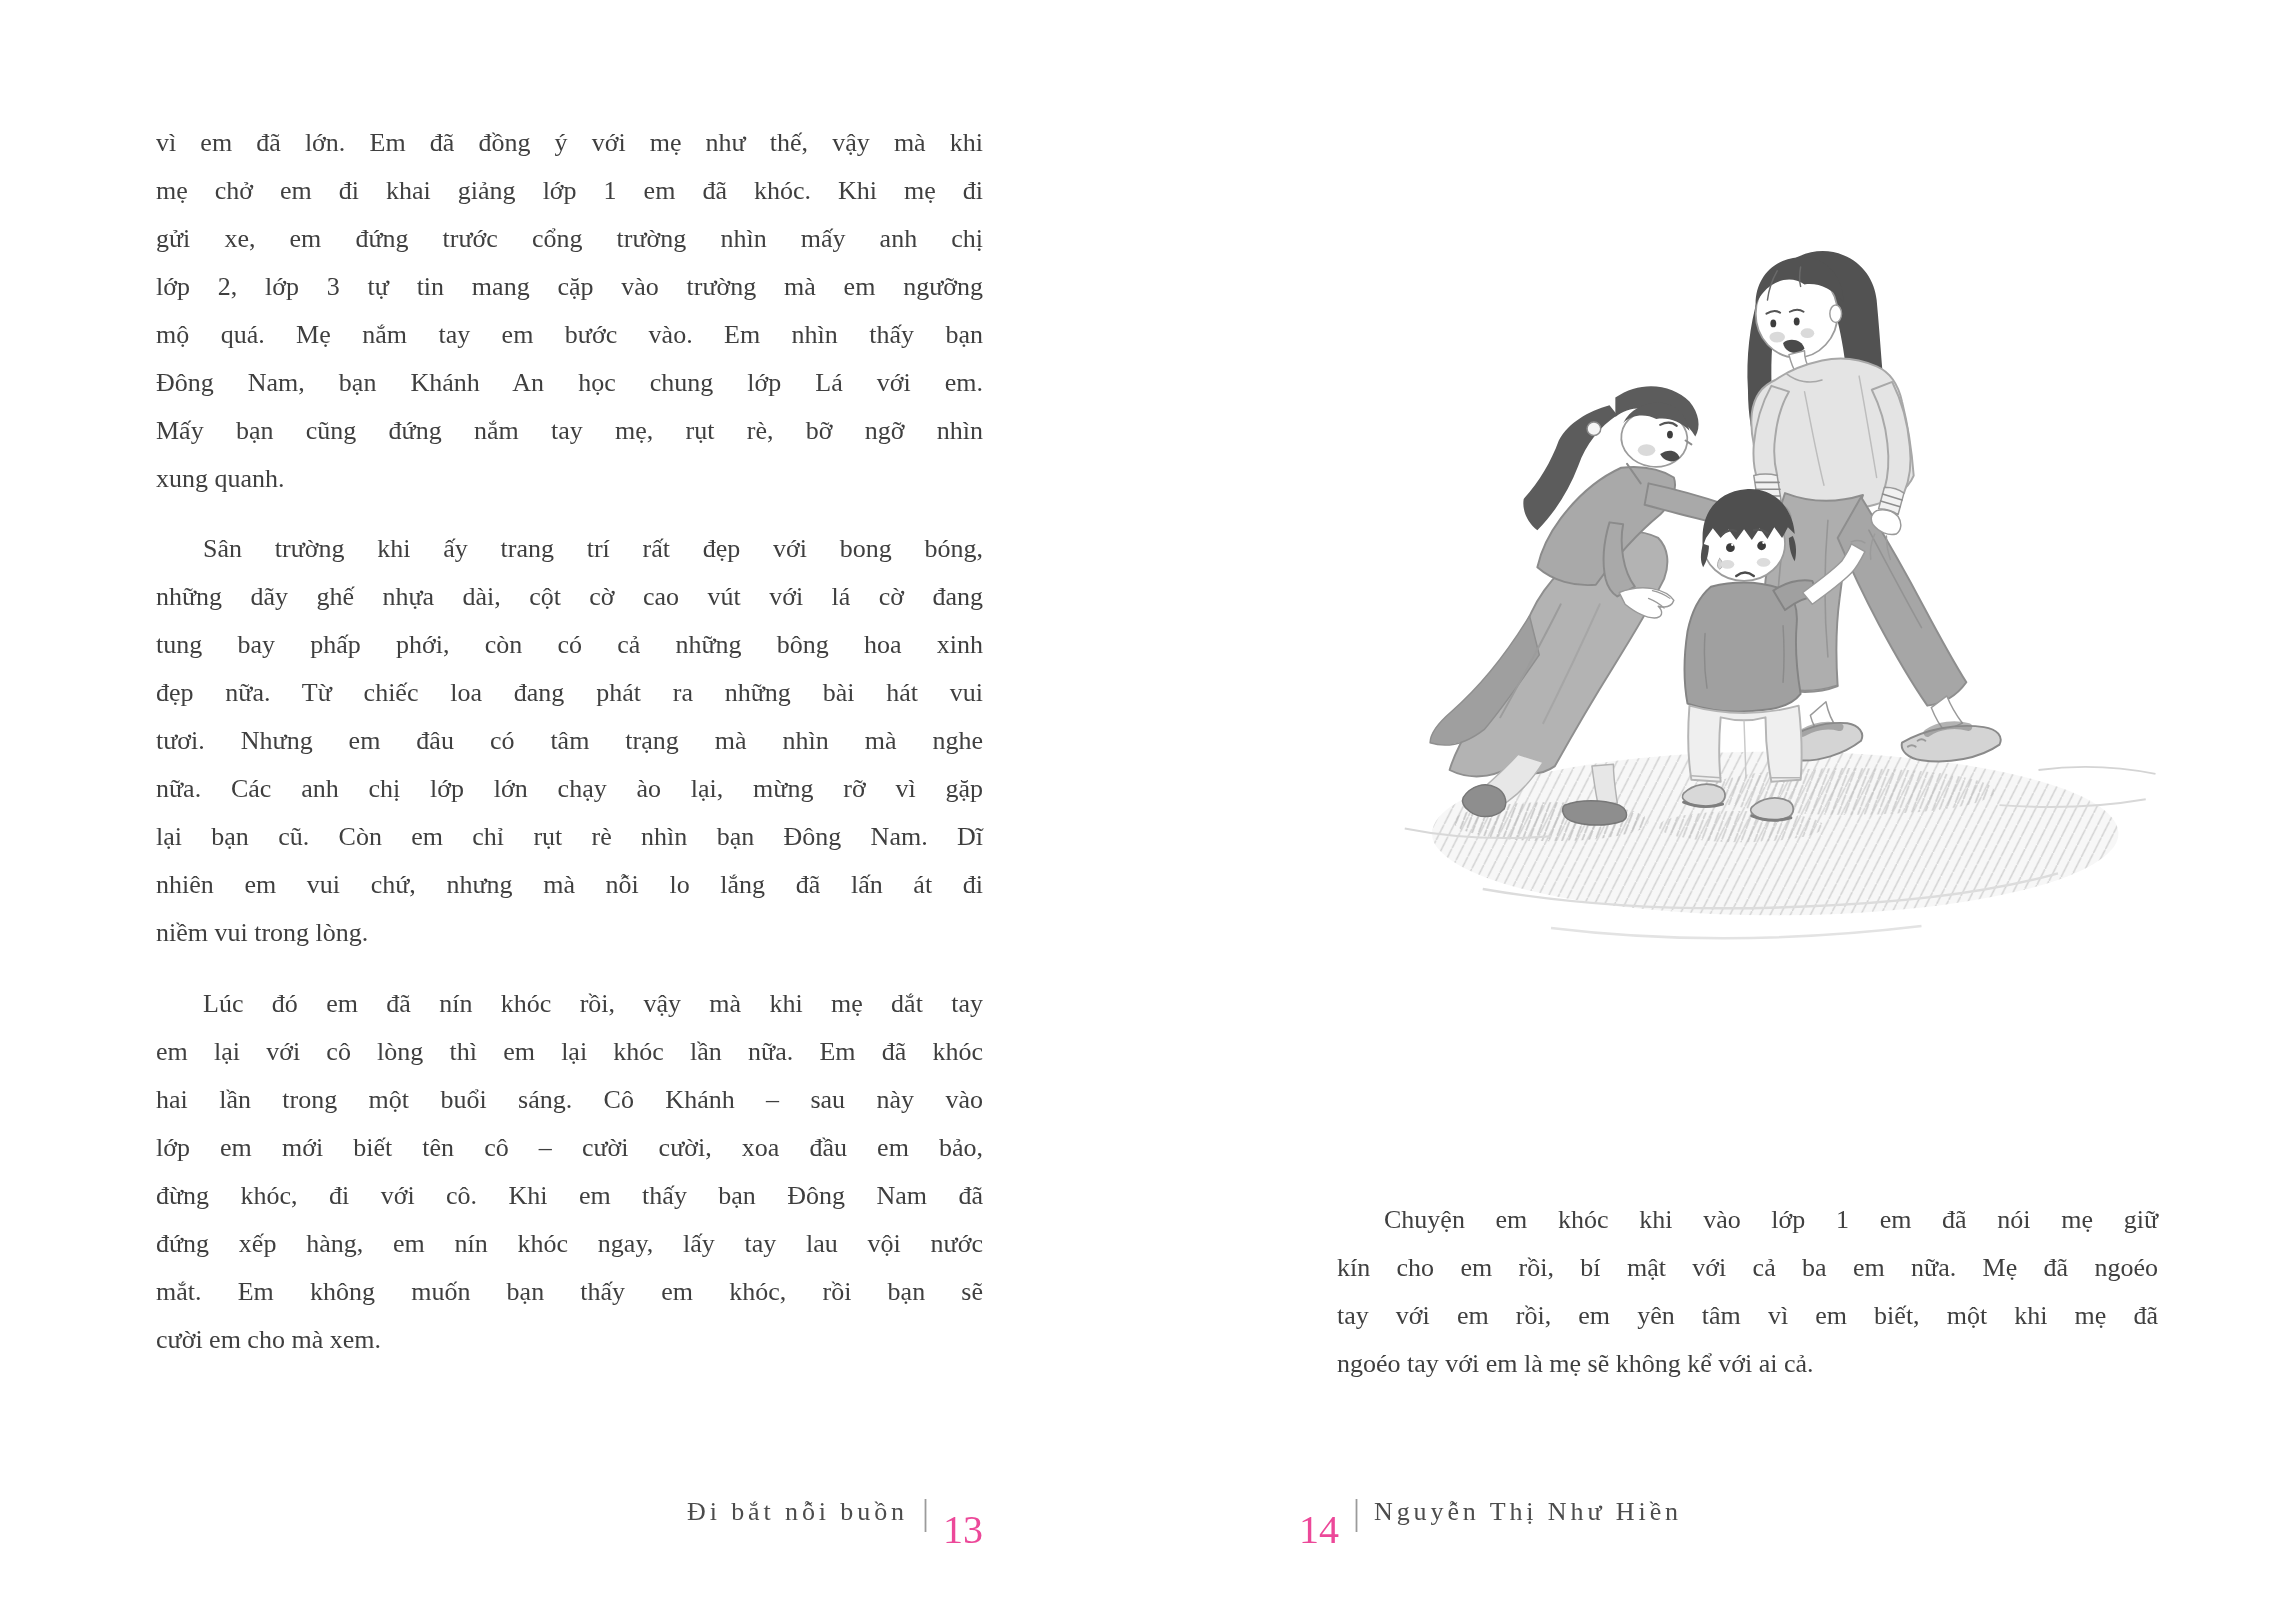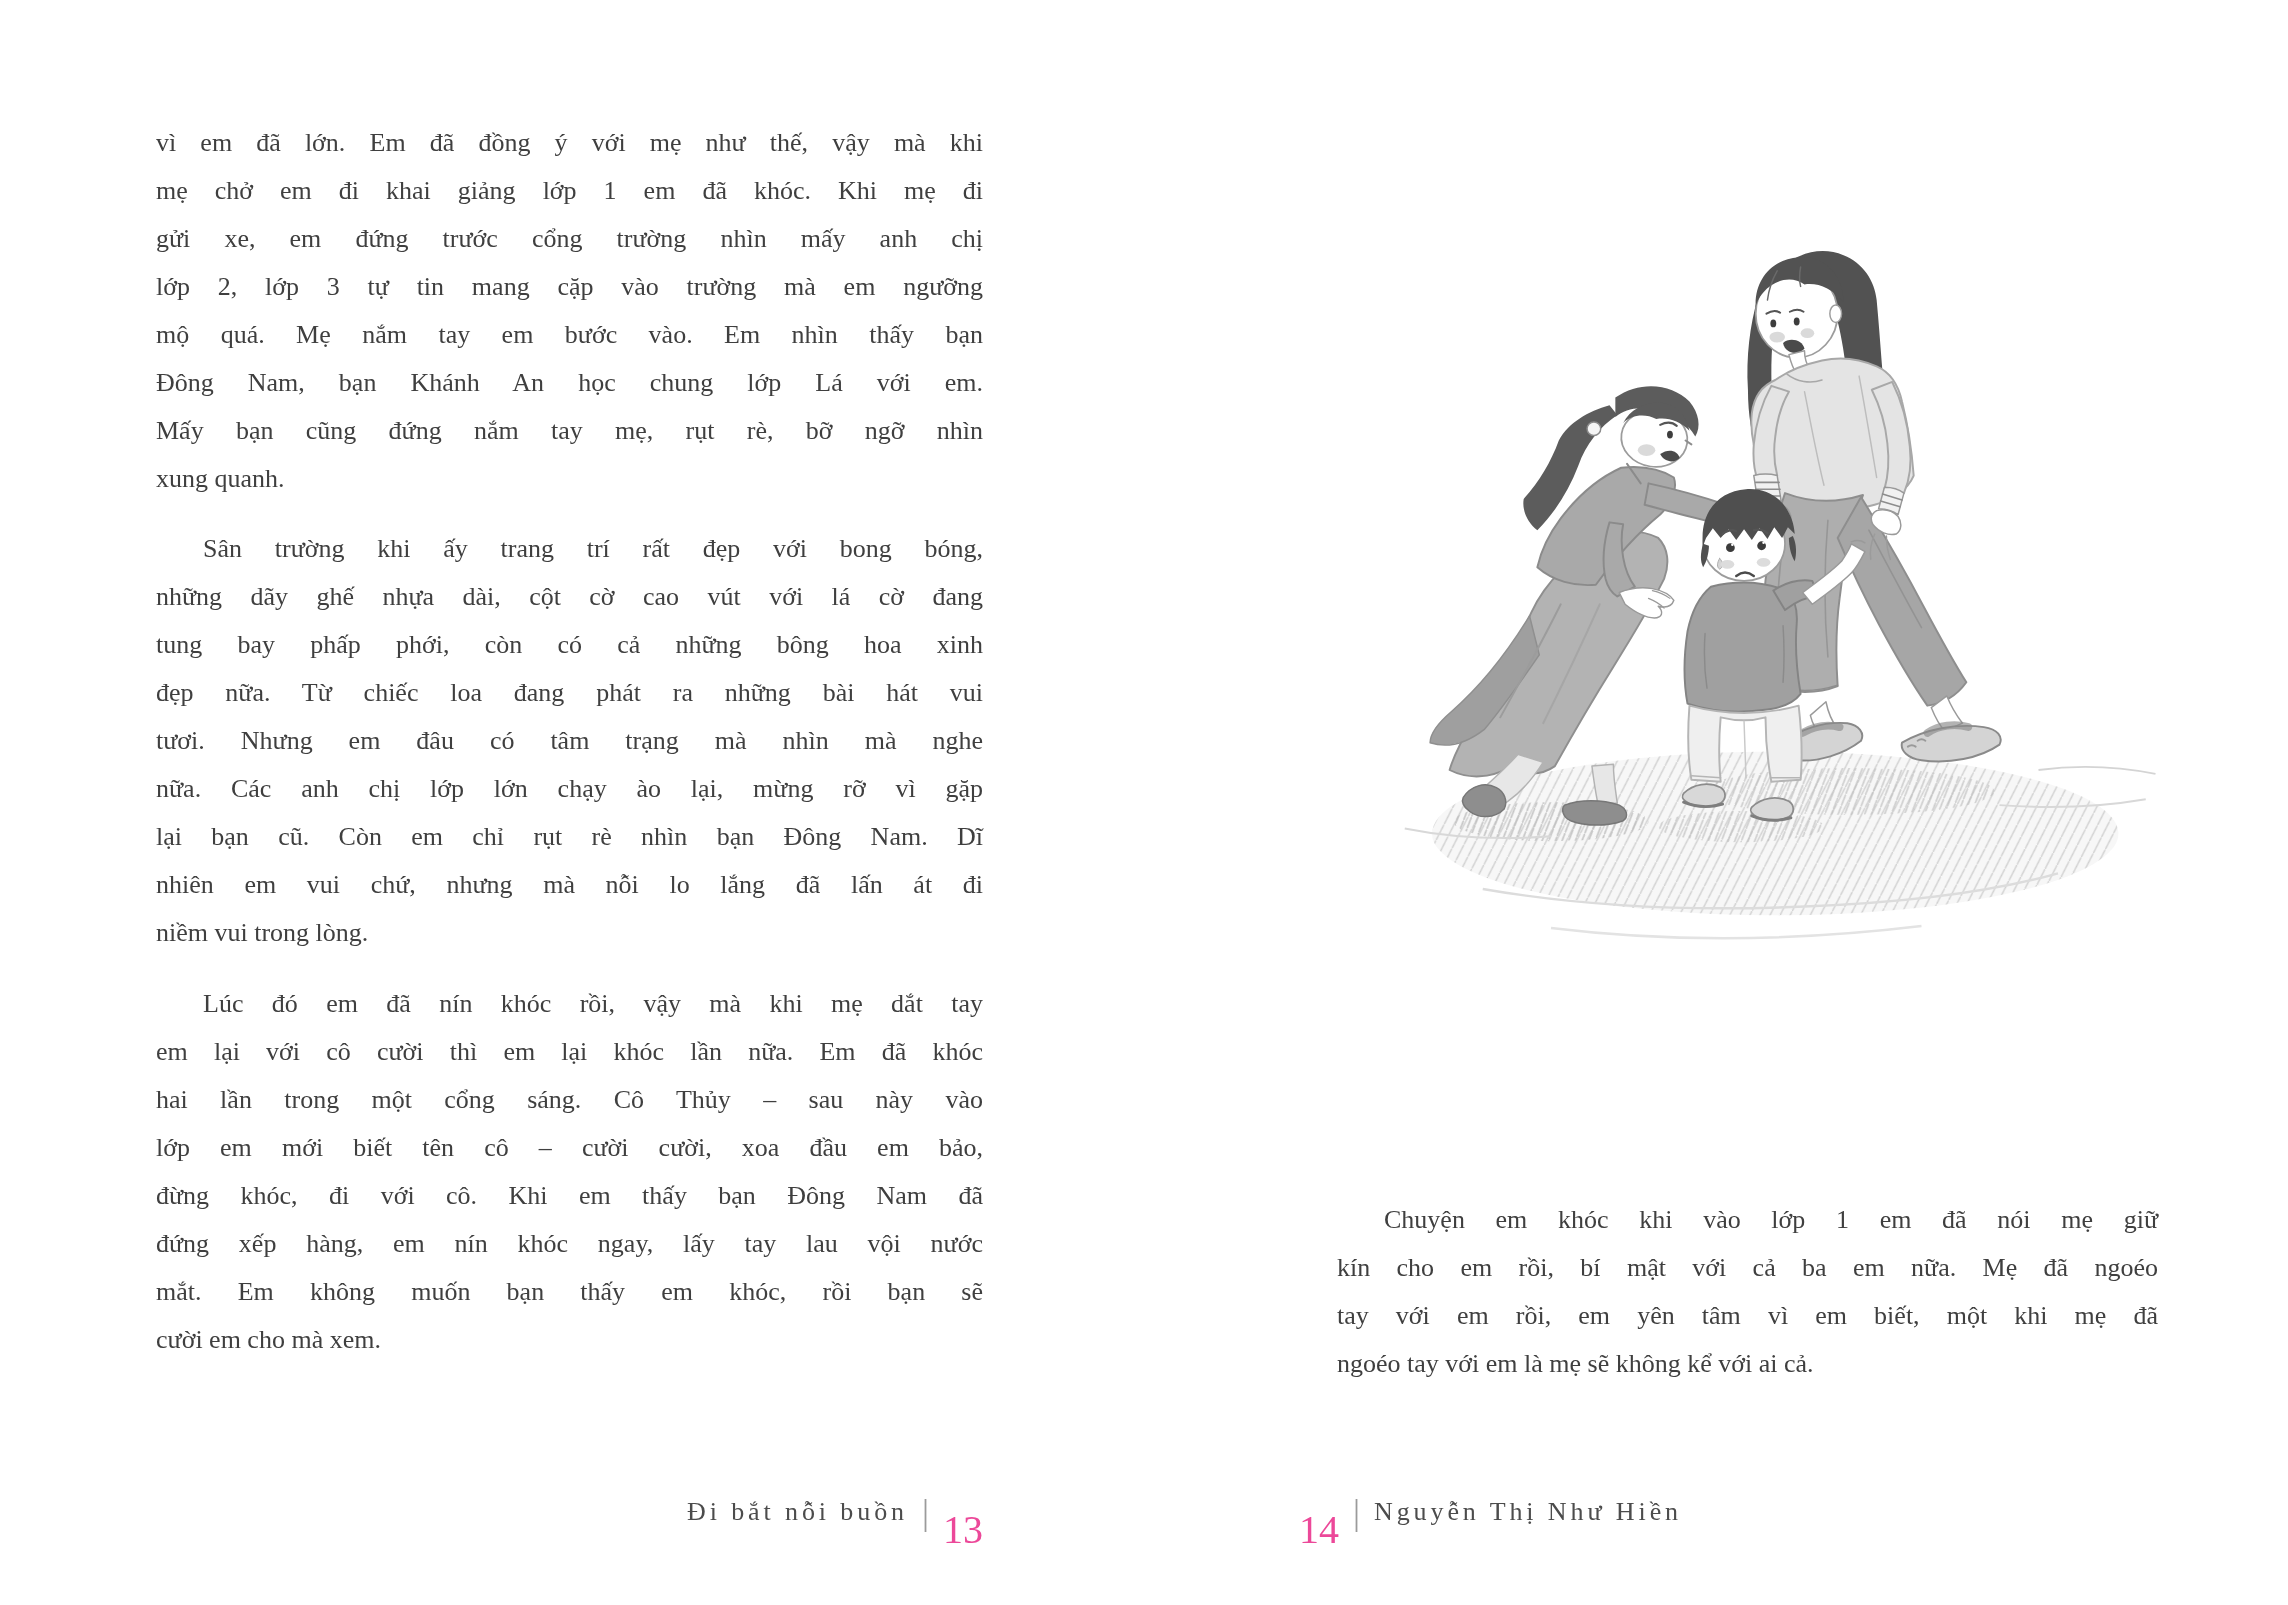--- a/index.html
+++ b/index.html
@@ -69,22 +69,22 @@
           <div class="line">tung bay phấp phới, còn có cả những bông hoa xinh</div>
           <div class="line">đẹp nữa. Từ chiếc loa đang phát ra những bài hát vui</div>
           <div class="line">tươi. Nhưng em đâu có tâm trạng mà nhìn mà nghe</div>
           <div class="line">nữa. Các anh chị lớp lớn chạy ào lại, mừng rỡ vì gặp</div>
           <div class="line">lại bạn cũ. Còn em chỉ rụt rè nhìn bạn Đông Nam. Dĩ</div>
           <div class="line">nhiên em vui chứ, nhưng mà nỗi lo lắng đã lấn át đi</div>
           <div class="line last">niềm vui trong lòng.</div>
         </div>
         <div class="para gap">
           <div class="line indent">Lúc đó em đã nín khóc rồi, vậy mà khi mẹ dắt tay</div>
-          <div class="line">em lại với cô cười thì em lại khóc lần nữa. Em đã khóc</div>
-          <div class="line">hai lần trong một cổng sáng. Cô Thủy – sau này vào</div>
+          <div class="line">em lại với cô lòng thì em lại khóc lần nữa. Em đã khóc</div>
+          <div class="line">hai lần trong một buổi sáng. Cô Khánh – sau này vào</div>
           <div class="line">lớp em mới biết tên cô – cười cười, xoa đầu em bảo,</div>
           <div class="line">đừng khóc, đi với cô. Khi em thấy bạn Đông Nam đã</div>
           <div class="line">đứng xếp hàng, em nín khóc ngay, lấy tay lau vội nước</div>
           <div class="line">mắt. Em không muốn bạn thấy em khóc, rồi bạn sẽ</div>
           <div class="line last">cười em cho mà xem.</div>
         </div>
       </div>
 
     <div class="footer footer-left">
       <span class="ftitle">Đi bắt nỗi buồn</span>

